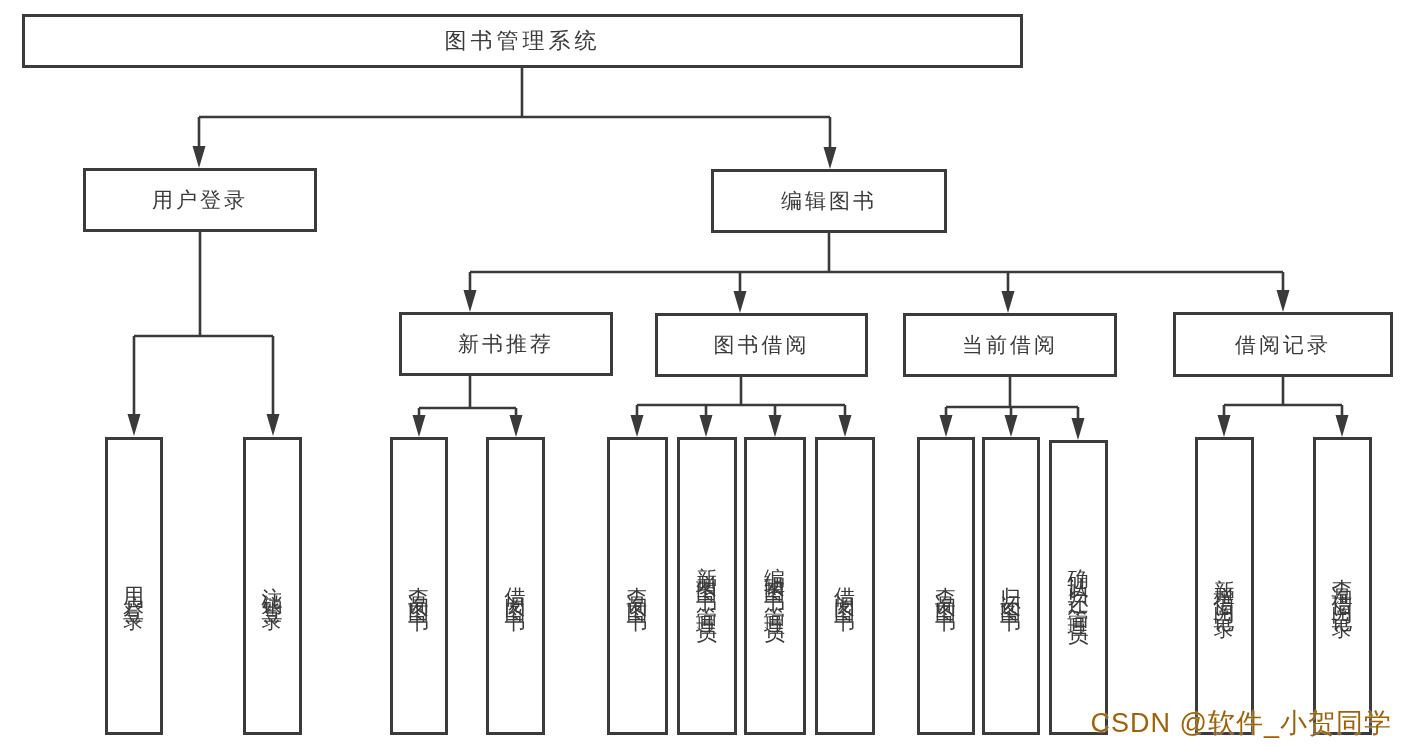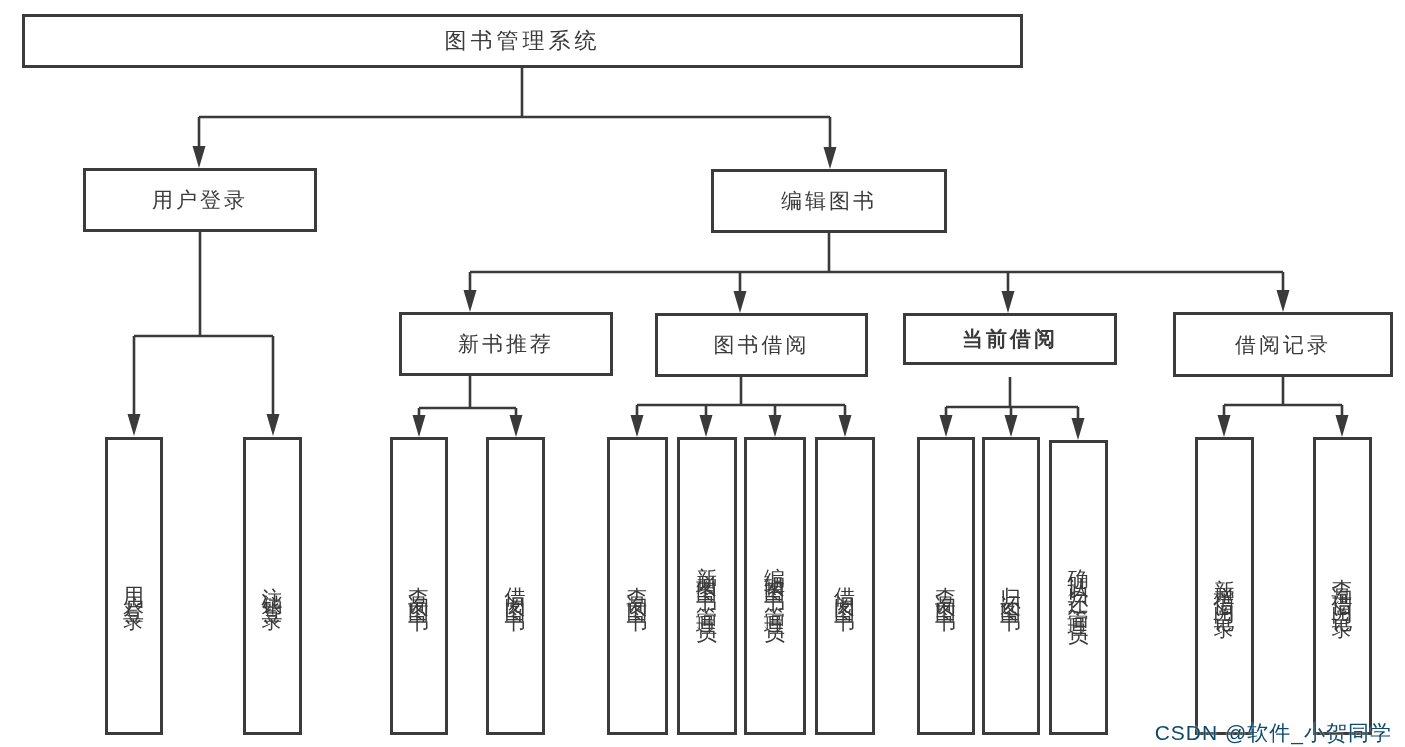--- a/index.html
+++ b/index.html
@@ -49,23 +49,23 @@
     writing-mode: vertical-rl;
     text-orientation: mixed;
     font-size: 21px;
     line-height: 1;
     letter-spacing: 8px;
     white-space: nowrap;
   }
   .watermark {
     position: absolute;
     right: 13px;
-    bottom: 0;
-    font-size: 21px;
-    color: #0c4a6e;
+    bottom: 6px;
+    font-size: 27px;
+    color: #a16207;
     letter-spacing: 1px;
     text-shadow: 0 0 2px #ffffff;
     white-space: nowrap;
   }
 </style>
 </head>
 <body>
 
 <div id="canvas">
 
@@ -101,21 +101,21 @@
   <div class="node hbox" style="left:711px; top:169px; width:236px; height:64px;">
     <span>编辑图书</span>
   </div>
 
   <div class="node hbox" style="left:363px; top:312px; width:214px; height:64px;margin-left:36px;">
     <span>新书推荐</span>
   </div>
   <div class="node hbox" style="left:635px; top:313px; width:213px; height:64px;margin-left:20px;">
     <span>图书借阅</span>
   </div>
-  <div class="node hbox" style="left:903px; top:313px; width:214px; height:52px;font-weight:bold;">
+  <div class="node hbox" style="left:903px; top:313px; width:214px; height:64px;">
     <span>当前借阅</span>
   </div>
   <div class="node hbox" style="left:1173px; top:312px; width:220px; height:65px;">
     <span>借阅记录</span>
   </div>
 
   <div class="node vbox" style="left:105px; width:58px;">
     <span>用户登录</span>
   </div>
   <div class="node vbox" style="left:243px; width:59px;">

